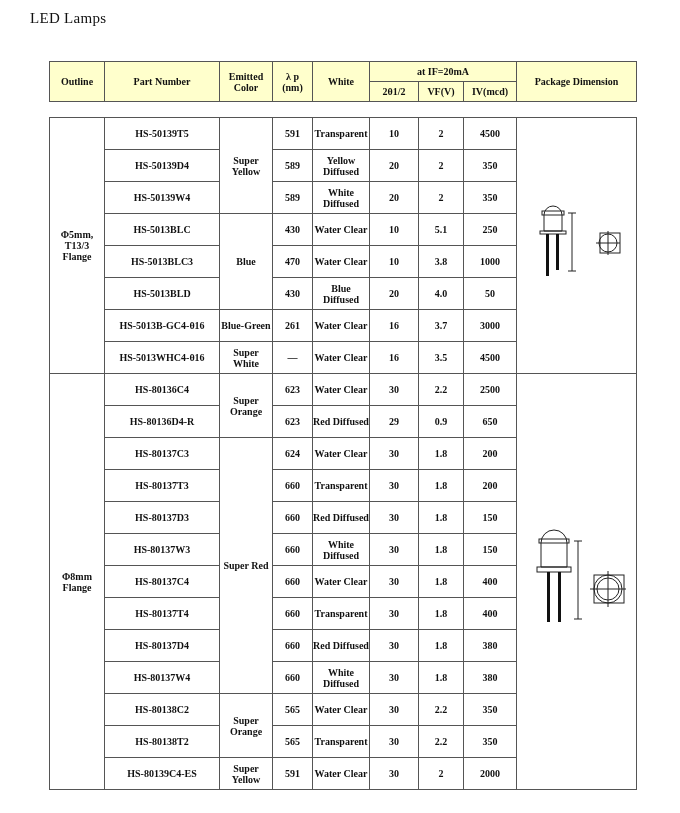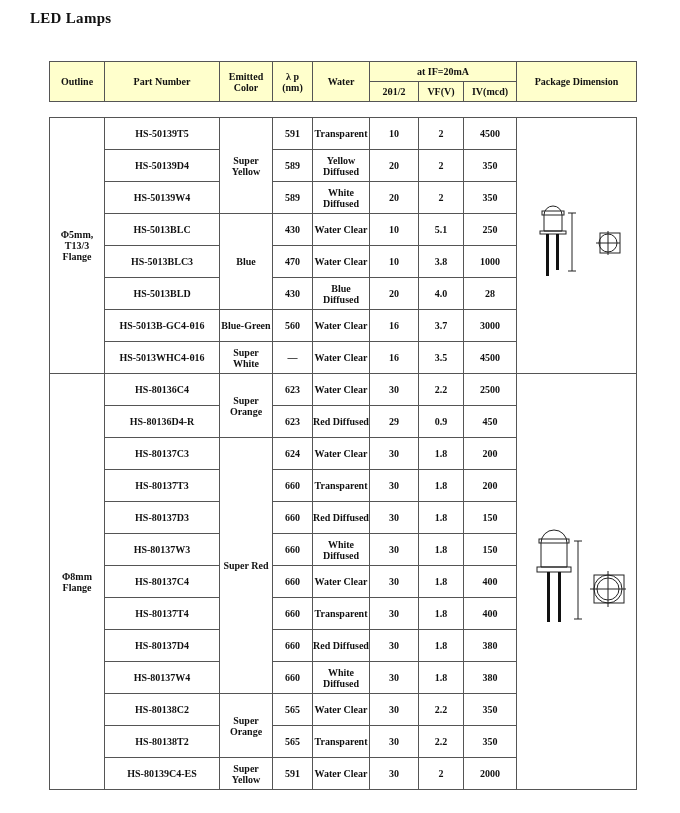--- a/index.html
+++ b/index.html
@@ -1,17 +1,17 @@
 <!DOCTYPE html>
 <html><head>
 <meta charset="utf-8">
 <style>
   html, body { margin:0; padding:0; background:#ffffff; }
   body { width:680px; height:813px; position:relative; font-family:"Liberation Serif","DejaVu Serif",serif; color:#111; overflow:hidden; }
-  .title { position:absolute; left:30px; top:10px; font-size:15px; font-weight:bold; letter-spacing:0.3px; }
+  .title { position:absolute; left:30px; top:10px; font-size:15px; font-weight:normal; letter-spacing:0.3px; }
   table { border-collapse:collapse; position:absolute; left:49px; table-layout:fixed; }
   td, th { border:1.5px solid #555; text-align:center; vertical-align:middle; font-size:10px; font-weight:bold; line-height:11px; padding:0; }
   .hdr { top:61px; }
   .hdr th { background:#ffffcc; height:19px; }
   .body { top:117px; }
   .body td { height:31px; }
   .pkg { background:#fff; }
   svg { display:block; margin:0 auto; }
 </style>
 </head>
@@ -30,21 +30,21 @@
       <col style="width:45px">
       <col style="width:53px">
       <col style="width:120px">
   </colgroup>
   <tbody>
       <tr>
     <th rowspan="2">Outline</th>
     <th rowspan="2">Part Number</th>
     <th rowspan="2"><span>Emitted</span><br><span>Color</span></th>
     <th rowspan="2"><span>λ p</span><br><span>(nm)</span></th>
-    <th rowspan="2">Water</th>
+    <th rowspan="2">White</th>
     <th colspan="3">at IF=20mA</th>
     <th rowspan="2">Package Dimension</th>
   </tr>
   <tr>
     <th>2θ1/2</th>
     <th>VF(V)</th>
     <th>IV(mcd)</th>
   </tr>
 </tbody>
   </table>
@@ -124,26 +124,26 @@
         <td>10</td>
         <td>3.8</td>
         <td>1000</td>
       </tr>
       <tr>
         <td>HS-5013BLD</td>
         <td>430</td>
         <td>Blue Diffused</td>
         <td>20</td>
         <td>4.0</td>
-        <td>28</td>
+        <td>50</td>
       </tr>
       <tr>
         <td>HS-5013B-GC4-θ16</td>
         <td rowspan="1">Blue-Green</td>
-        <td>560</td>
+        <td>261</td>
         <td>Water Clear</td>
         <td>16</td>
         <td>3.7</td>
         <td>3000</td>
       </tr>
       <tr>
         <td>HS-5013WHC4-θ16</td>
         <td rowspan="1">Super White</td>
         <td>—</td>
         <td>Water Clear</td>
@@ -181,21 +181,21 @@
             </g>
           </svg>
         </td>
       </tr>
       <tr>
         <td>HS-80136D4-R</td>
         <td>623</td>
         <td>Red Diffused</td>
         <td>29</td>
         <td>0.9</td>
-        <td>450</td>
+        <td>650</td>
       </tr>
       <tr>
         <td>HS-80137C3</td>
         <td rowspan="8">Super Red</td>
         <td>624</td>
         <td>Water Clear</td>
         <td>30</td>
         <td>1.8</td>
         <td>200</td>
       </tr>

